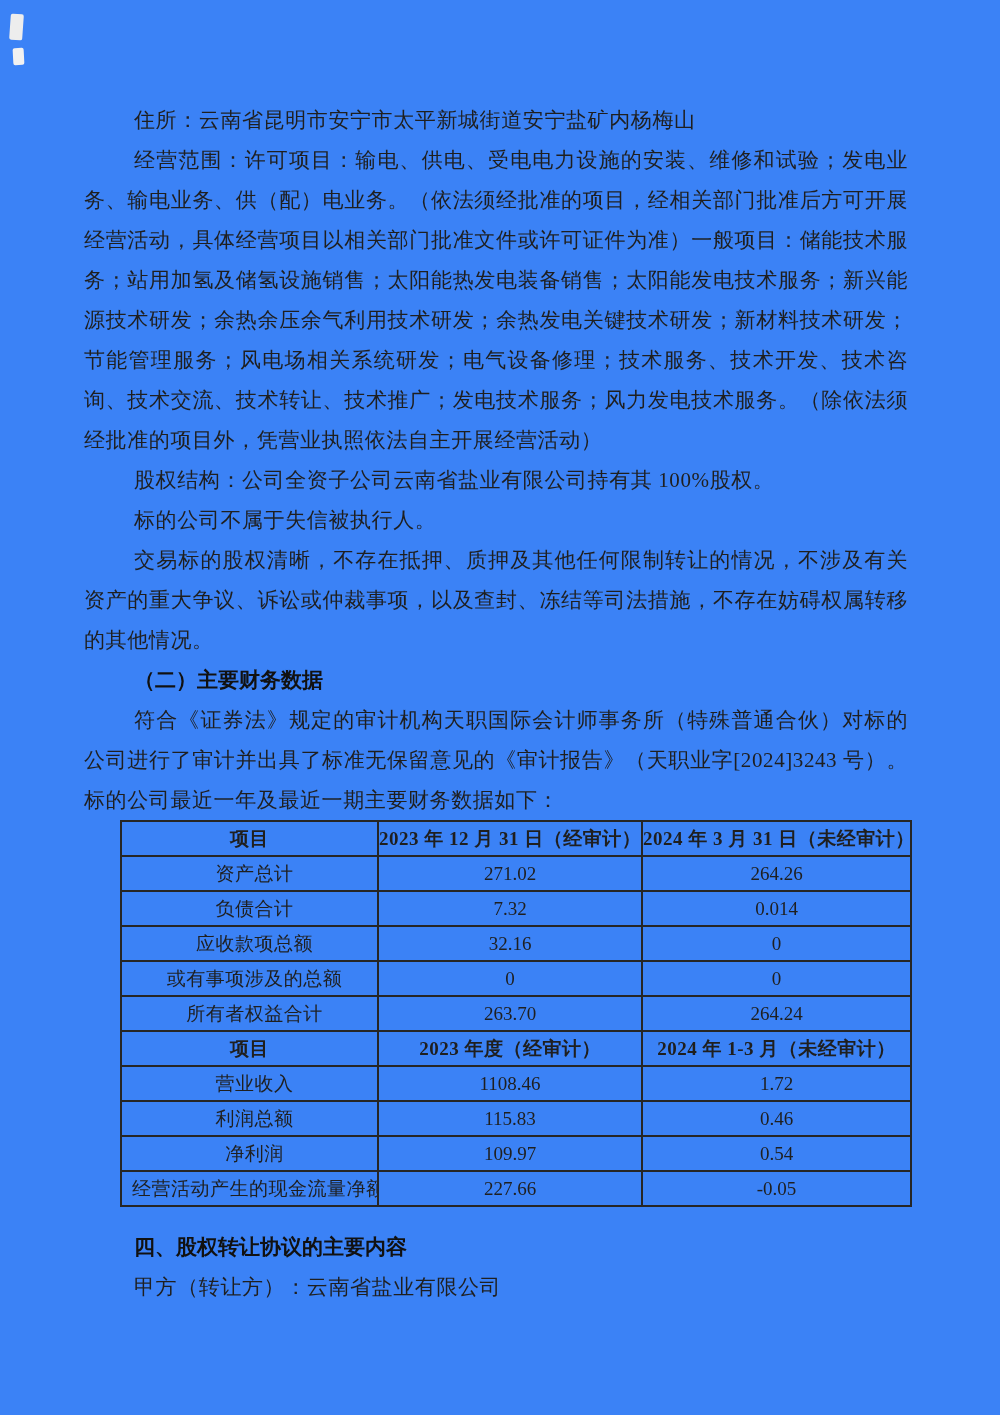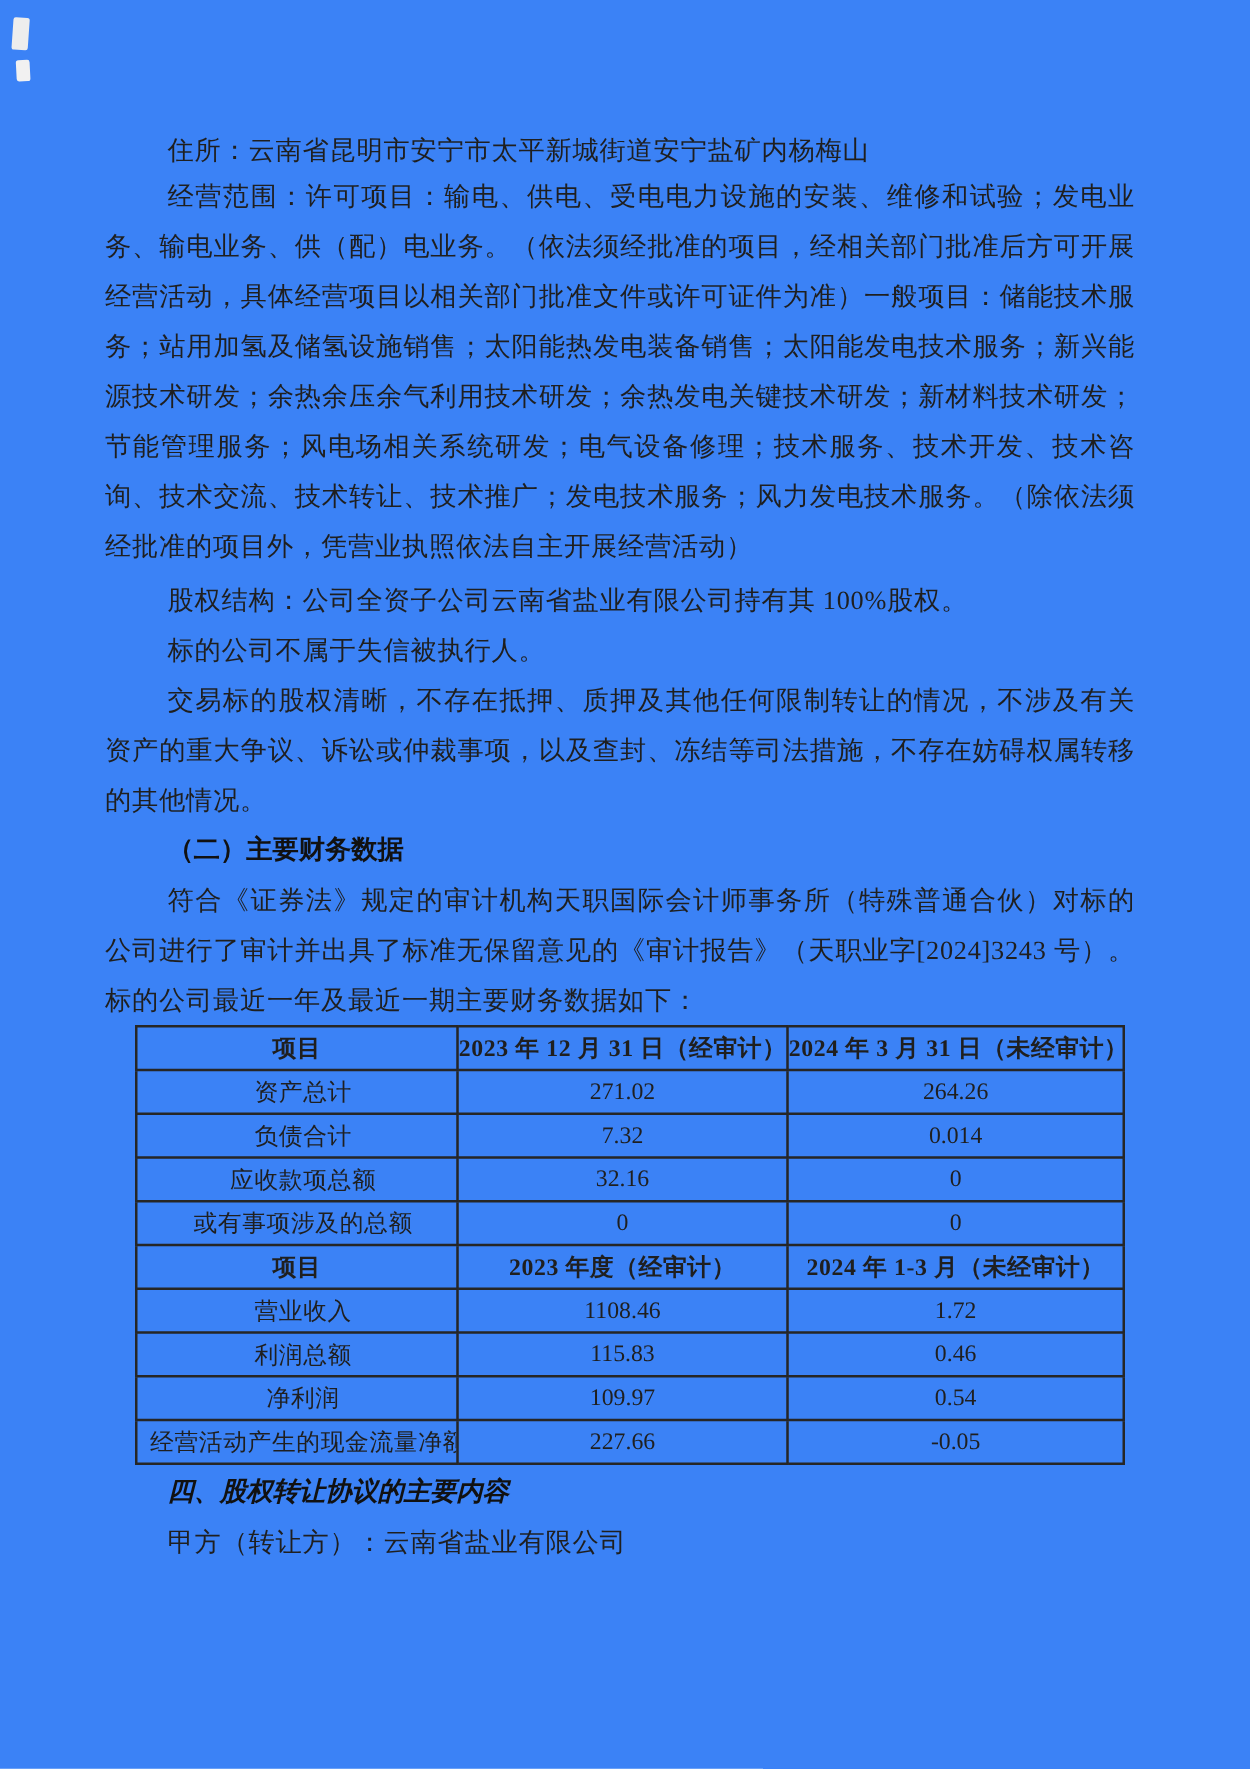--- a/index.html
+++ b/index.html
@@ -16,35 +16,35 @@
   .content {
     position:absolute; left:84px; top:100px; width:824px;
     color:#1f1f1f;
   }
   p.body {
     font-size:21px; line-height:40px;
     text-align:justify; text-justify:inter-ideograph;
     text-indent:50px; letter-spacing:0.6px;
   }
   p.one-line { height:40px; white-space:nowrap; overflow:hidden; }
-  p.scope { min-height:320px;font-family:Liberation Mono, monospace; }
+  p.scope { min-height:320px; }
   p.transaction { min-height:80px; }
   p.audit { min-height:120px; }
   .heading {
     font-family:"Liberation Sans","DejaVu Sans",sans-serif;
     font-weight:bold; font-size:21px; line-height:40px;
     text-indent:50px; color:#111; height:40px; white-space:nowrap;
   }
-  .heading.h4 { margin-top:2px;font-style:italic; }
+  .heading.h4 { margin-top:20px; }
   .unit-note {
     font-size:19px; line-height:40px; height:40px;
     text-align:right; padding-right:6px; letter-spacing:1px;
   }
   table.fin {
-    width:790px; margin-left:24px;
+    width:790px; margin-left:36px;
     border-collapse:collapse; table-layout:fixed;
     border:2px solid #262626;
     padding-left:43px;
   }
   table.fin td {
     border:2px solid #262626;
     height:35px; font-size:19px; vertical-align:middle;
     overflow:hidden; white-space:nowrap;
   }
   td.label { text-align:center; padding-left:10px; letter-spacing:0.5px; }
@@ -102,20 +102,25 @@
         <tr>
           <td class="label">应收款项总额</td>
           <td class="val">32.16</td>
           <td class="val">0</td>
         </tr>
         <tr>
           <td class="label">或有事项涉及的总额</td>
           <td class="val">0</td>
           <td class="val">0</td>
         </tr>
+        <tr>
+          <td class="label">所有者权益合计</td>
+          <td class="val">263.70</td>
+          <td class="val">264.24</td>
+        </tr>
         <tr class="hdr">
           <td>项目</td>
           <td>2023 年度（经审计）</td>
           <td>2024 年 1-3 月（未经审计）</td>
         </tr>
         <tr>
           <td class="label">营业收入</td>
           <td class="val">1108.46</td>
           <td class="val">1.72</td>
         </tr>

